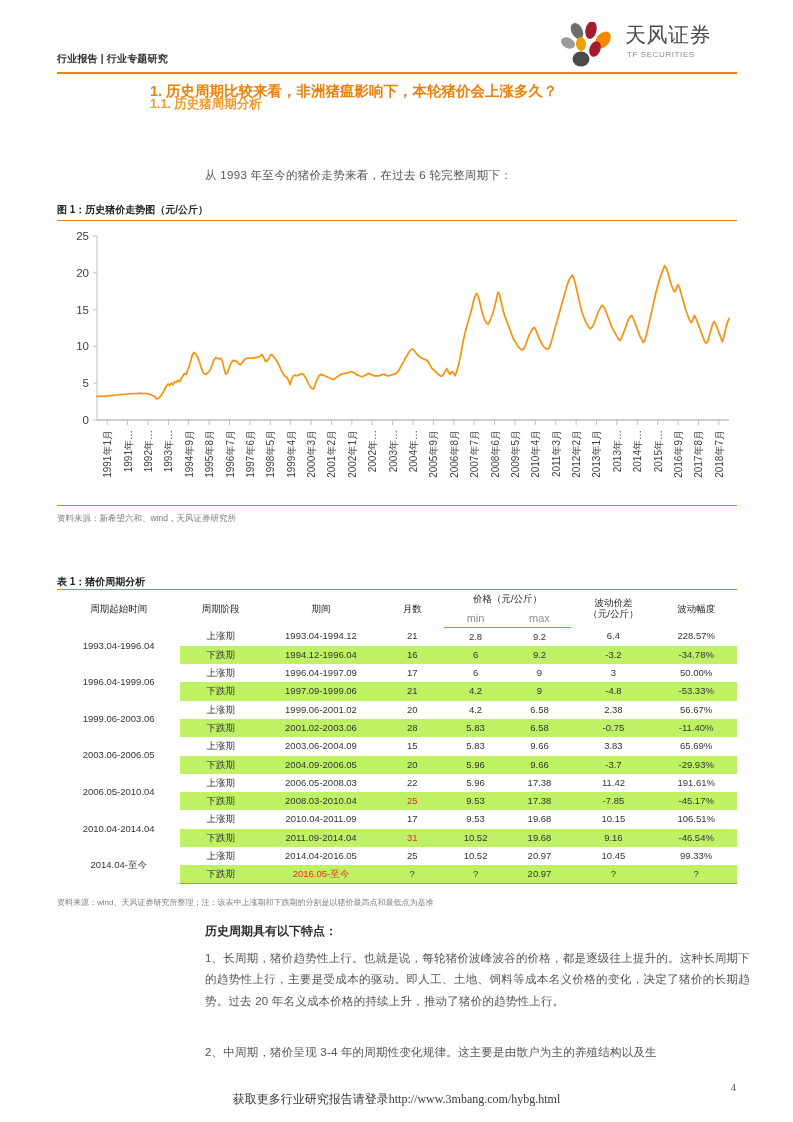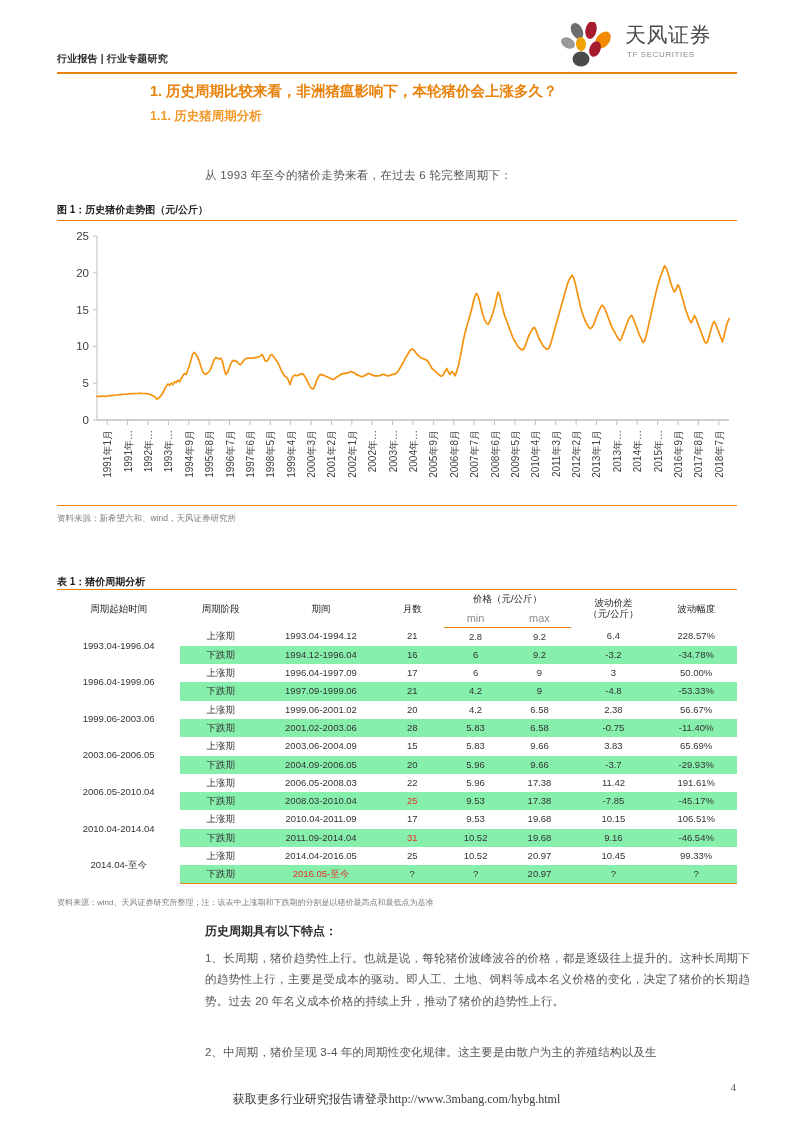--- a/index.html
+++ b/index.html
@@ -50,21 +50,21 @@
     font-size: 8px; color:#8a8a8a; letter-spacing: .6px;
   }
 
   
   .h1 {
     position:absolute; left:150px; top:82px;
     font-size: 14.5px; font-weight: bold; color:#E8820C;
     white-space: nowrap;
   }
   .h2 {
-    position:absolute; left:150px; top:108px;
+    position:absolute; left:150px; top:96px;
     font-size: 12.5px; font-weight: bold; color:#F39A2B;
     white-space: nowrap;
   }
 
   .intro-para {
     position:absolute; left:205px; top:168px; width:540px;
     font-size: 11.5px; color:#555; letter-spacing:.3px;
   }
 
   
@@ -120,21 +120,21 @@
     height: 38px;
   }
   .price-group-label {
     font-weight:bold; font-size:9.5px; color:#222;
     height: 18px;
   }
   .price-sub {
     font-size: 11px; color:#8c8c8c; height: 18px;
   }
   .hdr-bottom-line td { border-bottom: 1.2px solid #E8820C; }
-  tr.band td { background: #86efac; }
+  tr.band td { background: #bef264; }
   td.data { height: 18.3px; }
   .cyc-label { font-size: 9.5px; color:#333; }
   .red { color:#E8292B; }
   .tbl-source {
     position:absolute; left:57px; top:897px;
     font-size: 8px; color:#7d7d7d;
   }
 
   
   .feat-head {

